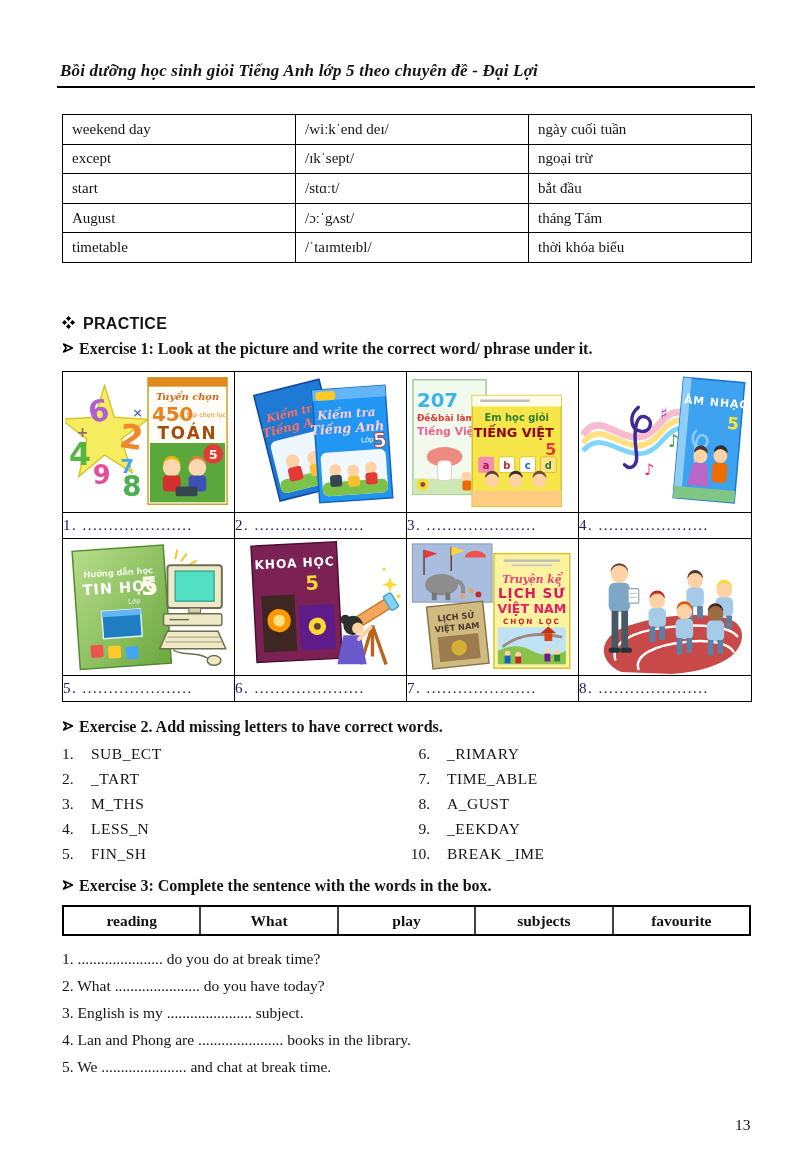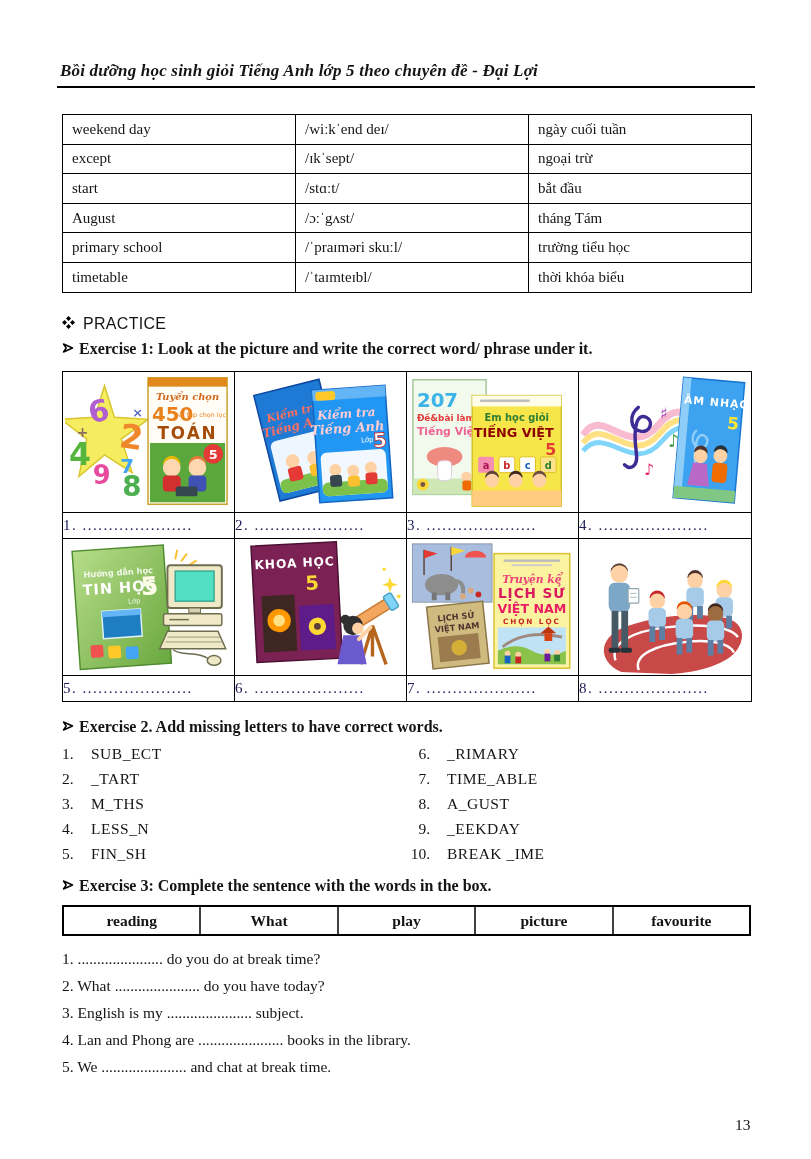--- a/index.html
+++ b/index.html
@@ -8,21 +8,21 @@
     position:relative; width:811px; height:1159px; background:#fff;
     font-family:"Liberation Serif","DejaVu Serif",serif; color:#141414; overflow:hidden;margin-top:39px;
   }
   .header-title { position:absolute; left:60px; top:22px; font-size:17px; font-weight:bold; font-style:italic; letter-spacing:.2px; }
   .header-rule { position:absolute; left:57px; top:47px; width:698px; height:2px; background:#000; }
 
   table.vocab { position:absolute; left:62px; top:75px; width:689px; border-collapse:collapse; table-layout:fixed; }
   table.vocab td { border:1.5px solid #000; height:29.6px; padding:0 4px 0 9px; font-size:15px; vertical-align:middle; }
 
   .practice-heading { position:absolute; left:62px; top:276px; display:flex; align-items:center; gap:8px;
-    font-family:"Liberation Sans","DejaVu Sans",sans-serif; font-weight:normal; font-size:16px; letter-spacing:.3px; }
+    font-family:"Liberation Sans","DejaVu Sans",sans-serif; font-weight:bold; font-size:16px; letter-spacing:.3px; }
   .ex-heading { position:absolute; display:flex; align-items:center; gap:5px; font-weight:bold; font-size:16px; }
   .ex1-heading { left:62px; top:301px; }
   .ex2-heading { left:62px; top:679px; }
   .ex3-heading { left:62px; top:838px; }
 
   table.pic-grid { position:absolute; left:62px; top:332px; width:689px; border-collapse:collapse; table-layout:fixed; }
   table.pic-grid td { border:1.5px solid #000; padding:0; overflow:hidden; }
   td.pic-cell { height:141px; text-align:center; vertical-align:middle; background:#fff; }
   td.pic-cell-2 { height:137px; }
   td.label-cell { height:26px; font-size:15px; color:#20205a; padding-left:7px; letter-spacing:1.5px; vertical-align:middle; }
@@ -75,25 +75,20 @@
       </tr>
       <tr>
         <td>start</td>
         <td>/stɑːt/</td>
         <td>bắt đầu</td>
       </tr>
       <tr>
         <td>August</td>
         <td>/ɔːˈgʌst/</td>
         <td>tháng Tám</td>
-      </tr>
-      <tr>
-        <td>primary school</td>
-        <td>/ˈpraɪməri skuːl/</td>
-        <td>trường tiểu học</td>
       </tr>
       <tr>
         <td>timetable</td>
         <td>/ˈtaɪmteɪbl/</td>
         <td>thời khóa biểu</td>
       </tr>
     </tbody>
   </table>
 
   <div class="practice-heading">
@@ -471,21 +466,21 @@
           <path d="M1.5 2 L10.5 6 L1.5 10 L4.2 6 Z" fill="#fff" stroke="#000" stroke-width="1.4" stroke-linejoin="round"></path>
         </svg>
     </span>
     <span>Exercise 3: Complete the sentence with the words in the box.</span>
   </div>
 
   <div class="word-box">
     <div class="wcell">reading</div>
     <div class="wcell">What</div>
     <div class="wcell">play</div>
-    <div class="wcell">picture</div>
+    <div class="wcell">subjects</div>
     <div class="wcell">favourite</div>
   </div>
 
   <div class="sentences">
     <div class="sentence">1. ...................... do you do at break time?</div>
     <div class="sentence">2. What ...................... do you have today?</div>
     <div class="sentence">3. English is my ...................... subject.</div>
     <div class="sentence">4. Lan and Phong are ...................... books in the library.</div>
     <div class="sentence">5. We ...................... and chat at break time.</div>
   </div>

